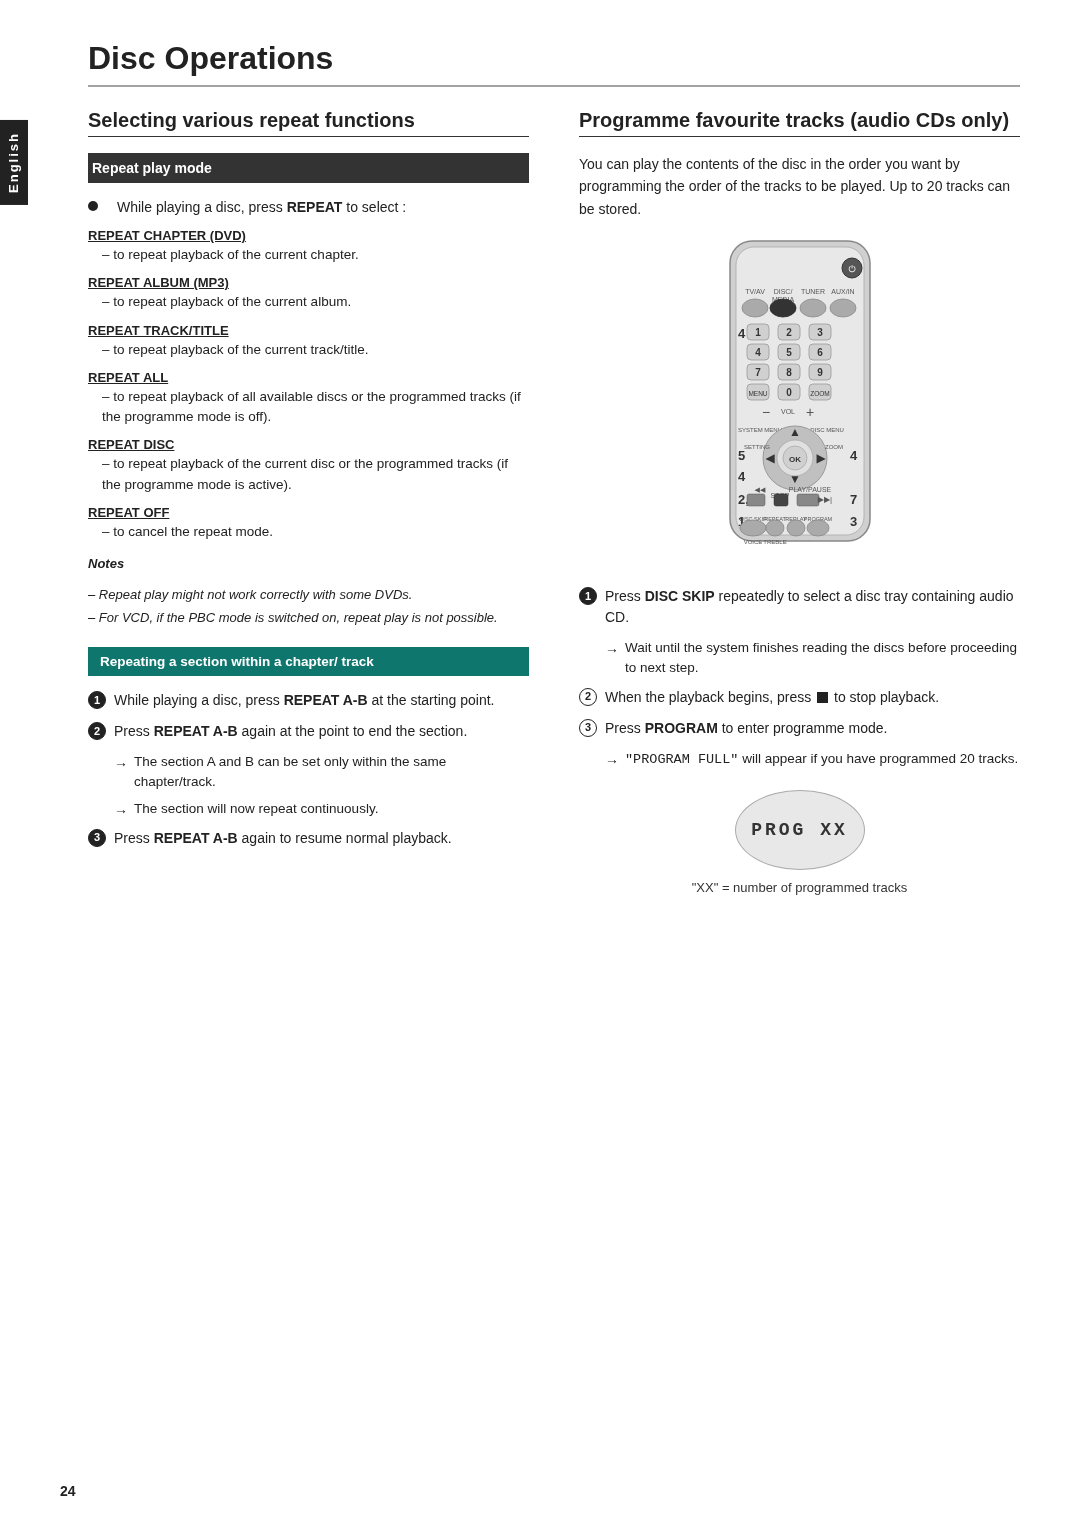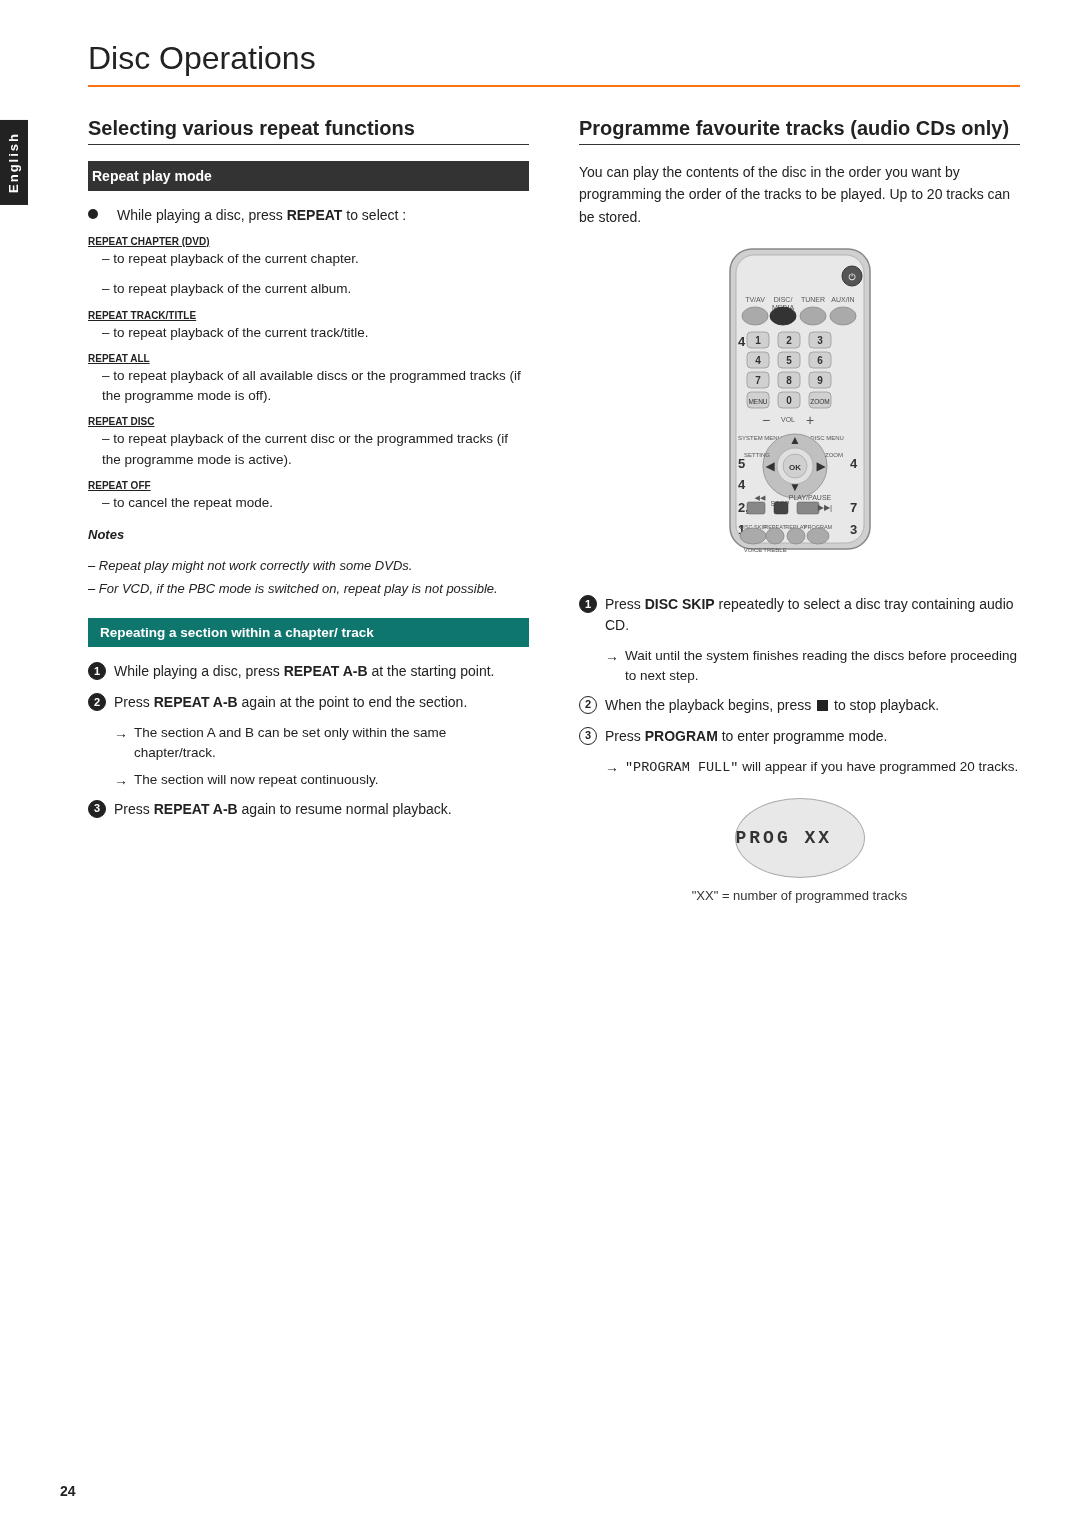--- a/index.html
+++ b/index.html
@@ -40,25 +40,25 @@
     }
 
     .content-area {
       padding: 40px 60px 60px 60px;
       margin-left: 28px;
     }
 
     
     .page-title {
       font-size: 32px;
-      font-weight: normal;
+      font-weight: bold;
       color: #222;
-      border-bottom: 2px solid #f97316;
+      border-bottom: 2px solid #a3a3a3;
       padding-bottom: 8px;
-      margin-bottom: 30px;
+      margin-bottom: 22px;
     }
 
     
     .two-col {
       display: flex;
       gap: 50px;
     }
 
     .col-left {
       flex: 1;
@@ -150,21 +150,21 @@
       color: #fff;
     }
 
     
     .sub-section {
       margin-bottom: 10px;
       margin-left: 0;
     }
 
     .sub-heading {
-      font-size: 10px;
+      font-size: 13px;
       font-weight: bold;
       text-decoration: underline;
       margin-bottom: 2px;
     }
 
     .dash-text {
       font-size: 13.5px;
       line-height: 1.5;
       margin-left: 14px;
       margin-bottom: 6px;
@@ -228,21 +228,21 @@
     }
 
     .prog-box {
       background: #e8e8e8;
       border: 1.5px solid #aaa;
       border-radius: 50%;
       width: 130px;
       height: 80px;
       display: flex;
       align-items: center;
-      justify-content: flex-start;
+      justify-content: center;
     }
 
     .prog-text {
       font-family: 'Courier New', monospace;
       font-size: 18px;
       font-weight: bold;
       letter-spacing: 3px;
       color: #333;
     }
 
@@ -312,20 +312,21 @@
             While playing a disc, press <strong>REPEAT</strong> to select :
           </div>
         </div>
 
         <div class="sub-section">
           <div class="sub-heading">REPEAT CHAPTER (DVD)</div>
           <div class="dash-text">–  to repeat playback of the current chapter.</div>
         </div>
 
         <div class="sub-section">
+          <div class="sub-heading">REPEAT ALBUM (MP3)</div>
           <div class="dash-text">–  to repeat playback of the current album.</div>
         </div>
 
         <div class="sub-section">
           <div class="sub-heading">REPEAT TRACK/TITLE</div>
           <div class="dash-text">–  to repeat playback of the current track/title.</div>
         </div>
 
         <div class="sub-section">
           <div class="sub-heading">REPEAT ALL</div>

